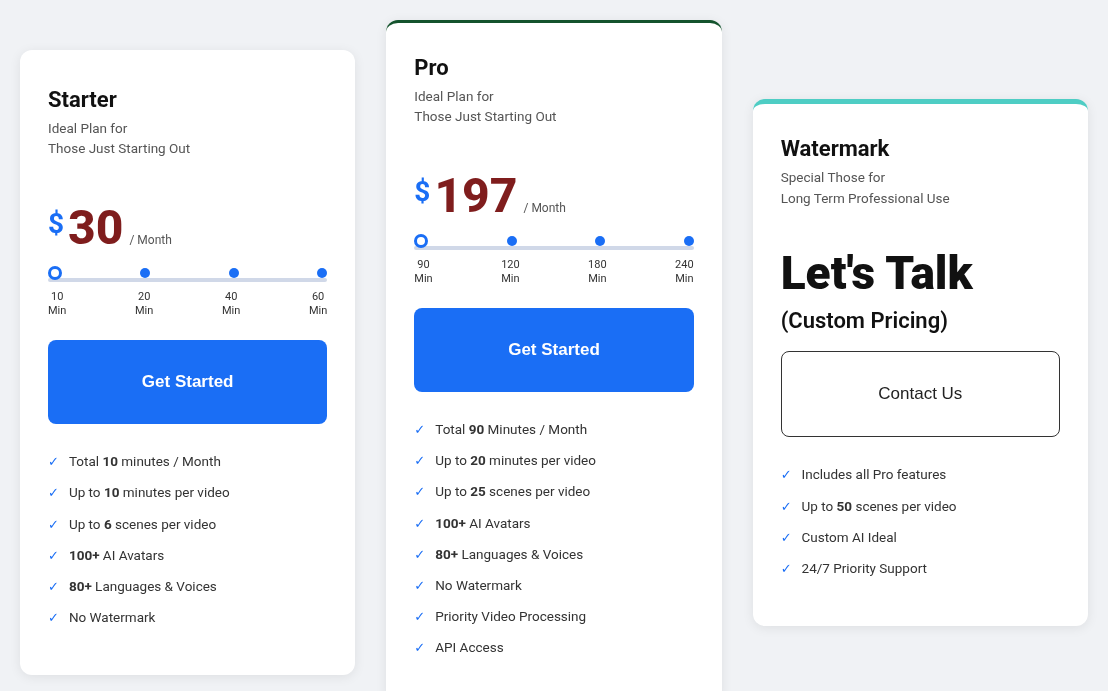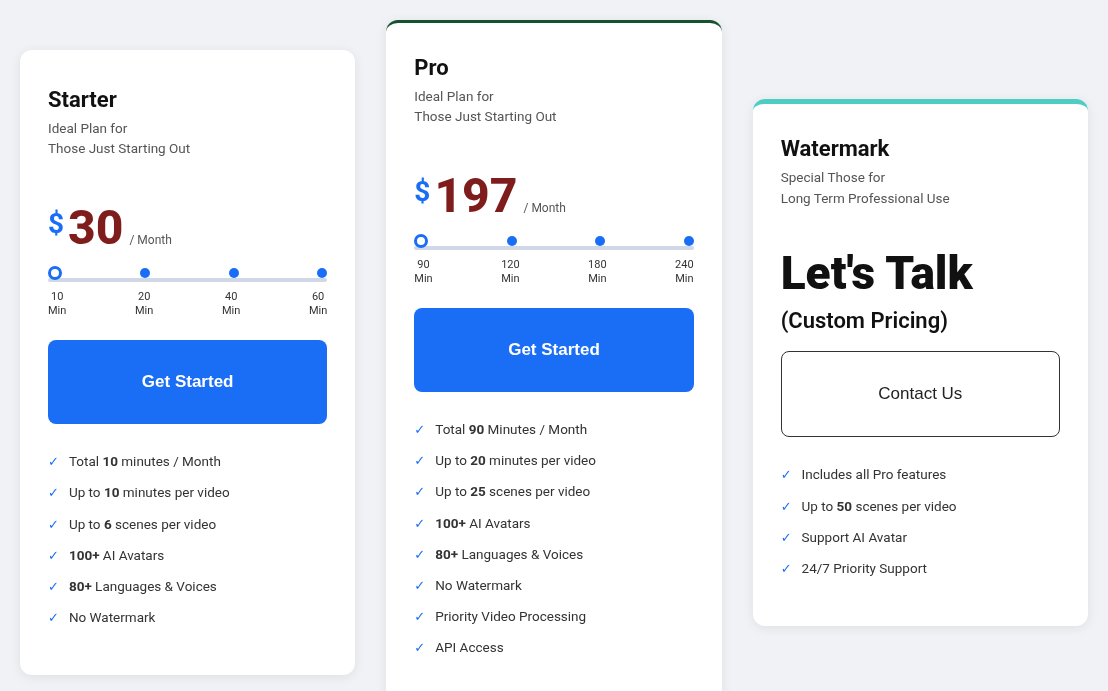--- a/index.html
+++ b/index.html
@@ -347,21 +347,21 @@
       <li>
           <span class="check">✓</span>
           <span>Includes all Pro features</span>
         </li>
       <li>
           <span class="check">✓</span>
           <span>Up to <strong>50</strong> scenes per video</span>
         </li>
       <li>
           <span class="check">✓</span>
-          <span>Support AI Avatar</span>
+          <span>Custom AI Ideal</span>
         </li>
       <li>
           <span class="check">✓</span>
           <span>24/7 Priority Support</span>
         </li>
     </ul>
   </div>
 
 </div>
 

